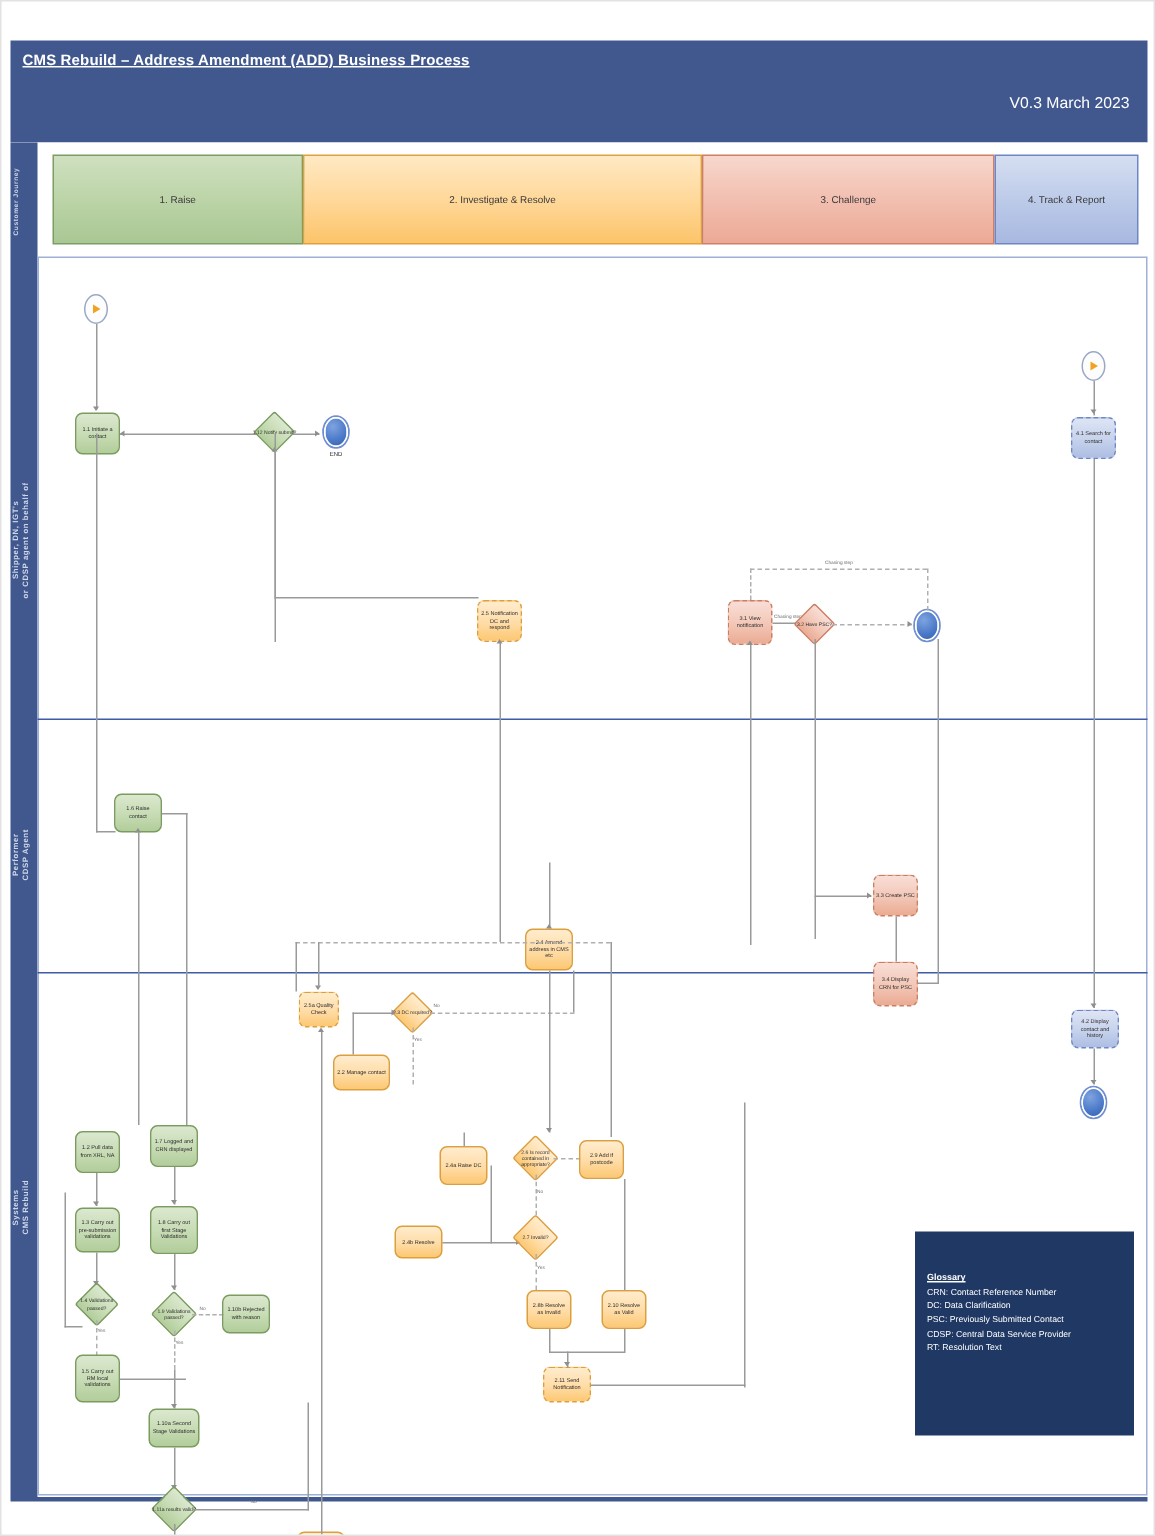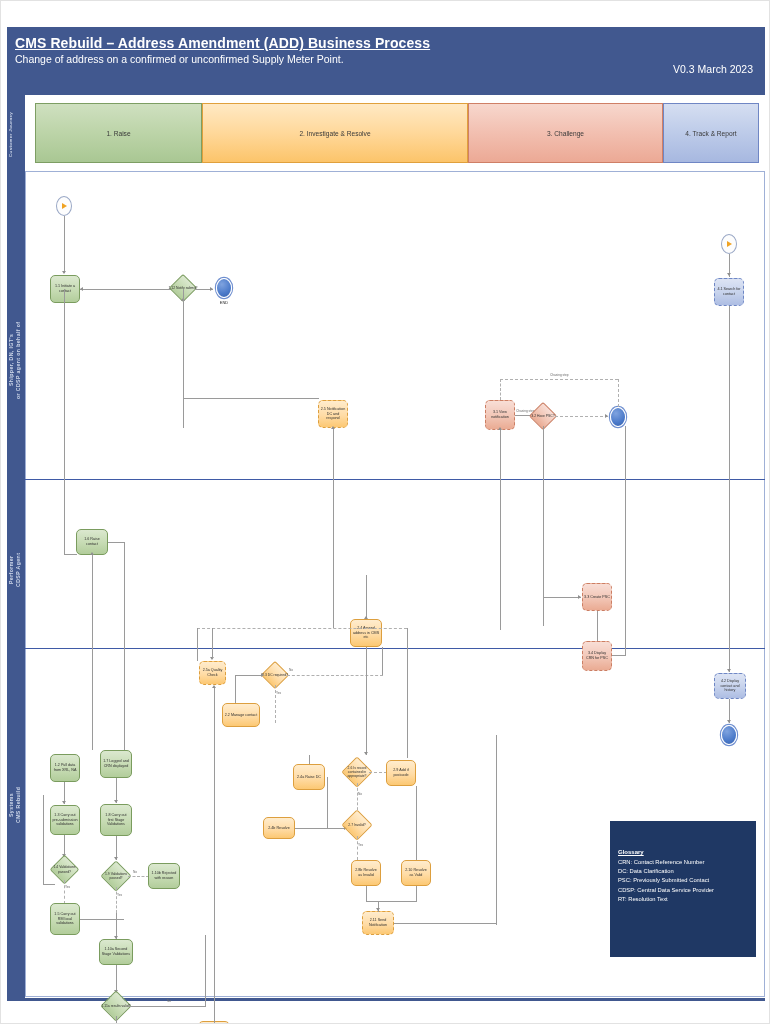--- a/index.html
+++ b/index.html
@@ -2,21 +2,21 @@
 <html><head>
 <meta charset="utf-8">
 <style>
   html,body{margin:0;padding:0;background:#f2f2f2;}
   body{font-family:"Liberation Sans",sans-serif;}
   #page{position:relative;width:770px;height:1024px;background:#ffffff;overflow:hidden;
         box-sizing:border-box;border:1px solid #e2e2e2;}
 
   
   #header{position:absolute;left:6px;top:26px;width:758px;height:68px;background:#41588f;}
-  #title{position:absolute;left:8px;top:8px;font-size:14px;color:#ffffff;font-weight:bold;
+  #title{position:absolute;left:8px;top:8px;font-size:10px;color:#ffffff;font-weight:bold;
          text-decoration:underline;letter-spacing:.1px;white-space:nowrap;}
   #subtitle{position:absolute;left:8px;top:26px;font-size:10.5px;color:#ffffff;white-space:nowrap;}
   #version{position:absolute;right:12px;top:36px;font-size:10.5px;color:#ffffff;white-space:nowrap;}
 
   
   #canvas{position:absolute;left:6px;top:94px;width:758px;height:906px;background:#ffffff;
           border-bottom:3px solid #41588f;box-sizing:border-box;}
   #lanebar{position:absolute;left:0px;top:0px;width:18px;height:903px;background:#41588f;}
 
   .lanelbl{position:absolute;color:#cfd8ea;font-size:5.2px;font-weight:bold;
@@ -83,21 +83,20 @@
                     margin-bottom:3px;}
   #glossary .gitem{font-size:5.8px;color:#ffffff;line-height:9.2px;white-space:nowrap;}
 </style>
 </head>
 <body>
 
 <div id="page">
 
   <div id="header">
     <div id="title">CMS Rebuild  – Address Amendment (ADD) Business Process</div>
-    <div id="subtitle">Change of address on a confirmed or unconfirmed Supply Meter Point.</div>
     <div id="version">V0.3 March 2023</div>
   </div>
 
   <div id="canvas">
 
     <div id="lanebar"></div>
     <div class="lanelbl" style="top:10px;height:58px;font-size:4.4px;">Customer Journey</div>
     <div class="lanelbl" style="top:150px;height:230px;">Shipper, DN, IGT's
 or CDSP agent on behalf of</div>
     <div class="lanelbl" style="top:400px;height:150px;">Performer

